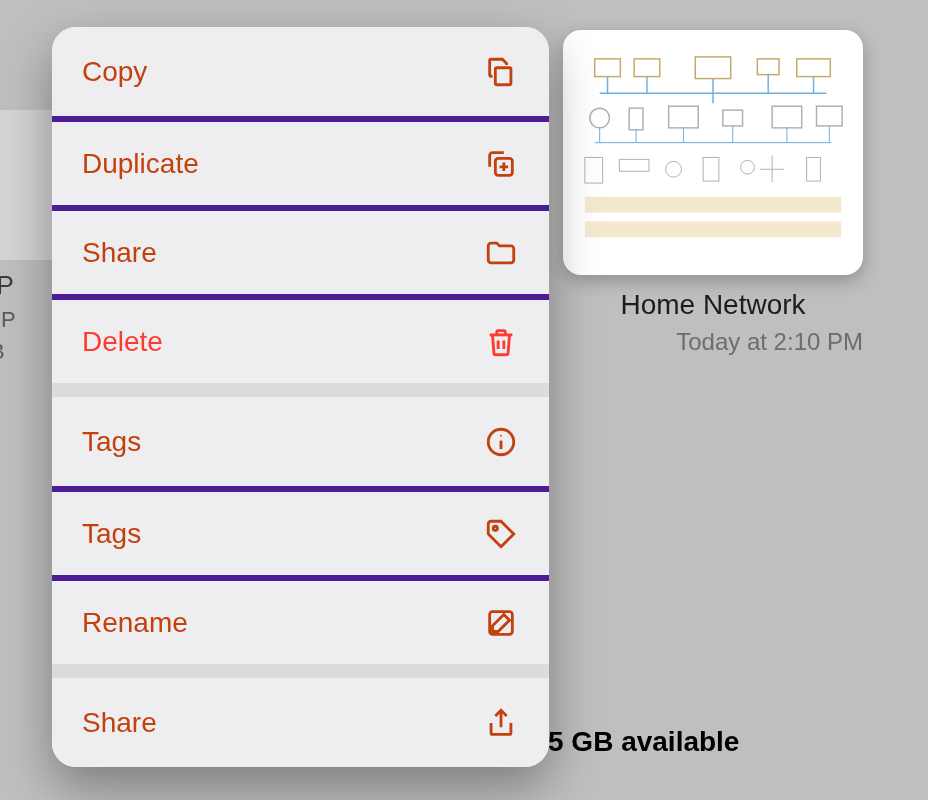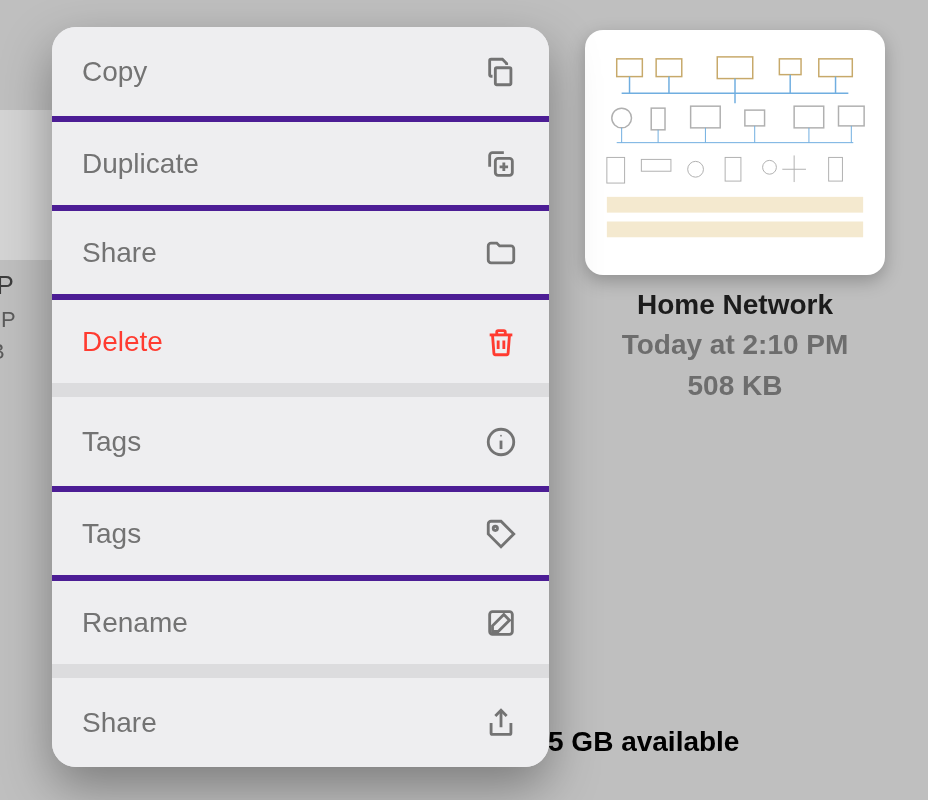--- a/index.html
+++ b/index.html
@@ -26,36 +26,35 @@
     background: #d4d4d4;
     border-radius: 12px;
     margin-bottom: 10px;
   }
   .bg-file .name { font-size: 26px; color: #3d3d3d; }
   .bg-file .meta { font-size: 22px; margin-top: 6px; }
 
   
   .file-card {
     position: absolute;
-    left: 585px; top: 30px;
+    left: 563px; top: 30px;
     width: 300px;
     text-align: center;
-    font-weight: bold;
   }
   .file-card .thumb {
     width: 300px; height: 245px;
     background: #fff;
     border-radius: 18px;
     box-shadow: 0 6px 18px rgba(0,0,0,0.25);
     padding: 12px;
     display: flex; align-items: center; justify-content: center;
   }
   .file-card .thumb svg { width: 100%; height: 100%; }
   .file-card .name { font-size: 28px; color: #1c1c1c; margin-top: 14px; }
-  .file-card .meta { font-size: 28px; color: #6d6d6d; margin-top: 6px; line-height: 1.25; }
+  .file-card .meta { font-size: 24px; color: #6d6d6d; margin-top: 6px; line-height: 1.25; text-align: right; }
 
   
   .storage {
     position: absolute;
     left: 548px; top: 726px;
     font-size: 28px; font-weight: 700; color: #000;
   }
 
   
   .menu {
@@ -70,21 +69,21 @@
   .menu-group + .menu-group {
     border-top: 14px solid #dcdcde;
   }
   .menu-item {
     display: flex;
     align-items: center;
     justify-content: space-between;
     padding: 0 30px;
     height: 89px;
     font-size: 28px;
-    color: #737373;
+    color: #c2410c;
     background: #eeeef0;
     cursor: pointer;
   }
   .menu-item + .menu-item {
     border-top: 6px solid #4c1d95;
   }
   .menu-item.destructive { color: #ff3b30; align-items: center; }
   .menu-item .icon { width: 36px; height: 36px; display:flex; align-items:center; justify-content:center; }
   .menu-item .icon svg { width: 34px; height: 34px; stroke: currentColor; fill: none; stroke-width: 2; }
   .menu-item.destructive .icon svg { stroke: #ff3b30; }
@@ -142,21 +141,20 @@
       <line x1="200" y1="108" x2="200" y2="135" stroke="#b0b0b0"></line>
       <line x1="188" y1="122" x2="212" y2="122" stroke="#b0b0b0"></line>
       <rect x="235" y="110" width="14" height="24" fill="none" stroke="#b0b0b0"></rect>
 
       <rect x="10" y="150" width="260" height="16" fill="#f4e9cf"></rect>
       <rect x="10" y="175" width="260" height="16" fill="#f4e9cf"></rect>
     </svg>
   </div>
   <div class="name">Home Network</div>
   <div class="meta">Today at 2:10 PM</div>
-  <div class="meta">508 KB</div>
 </div>
 
 <div class="storage">5 GB available</div>
 
 <div class="menu">
   <div class="menu-group">
     <div class="menu-item">
       <span>Copy</span>
       <span class="icon">
         <svg viewBox="0 0 24 24">

